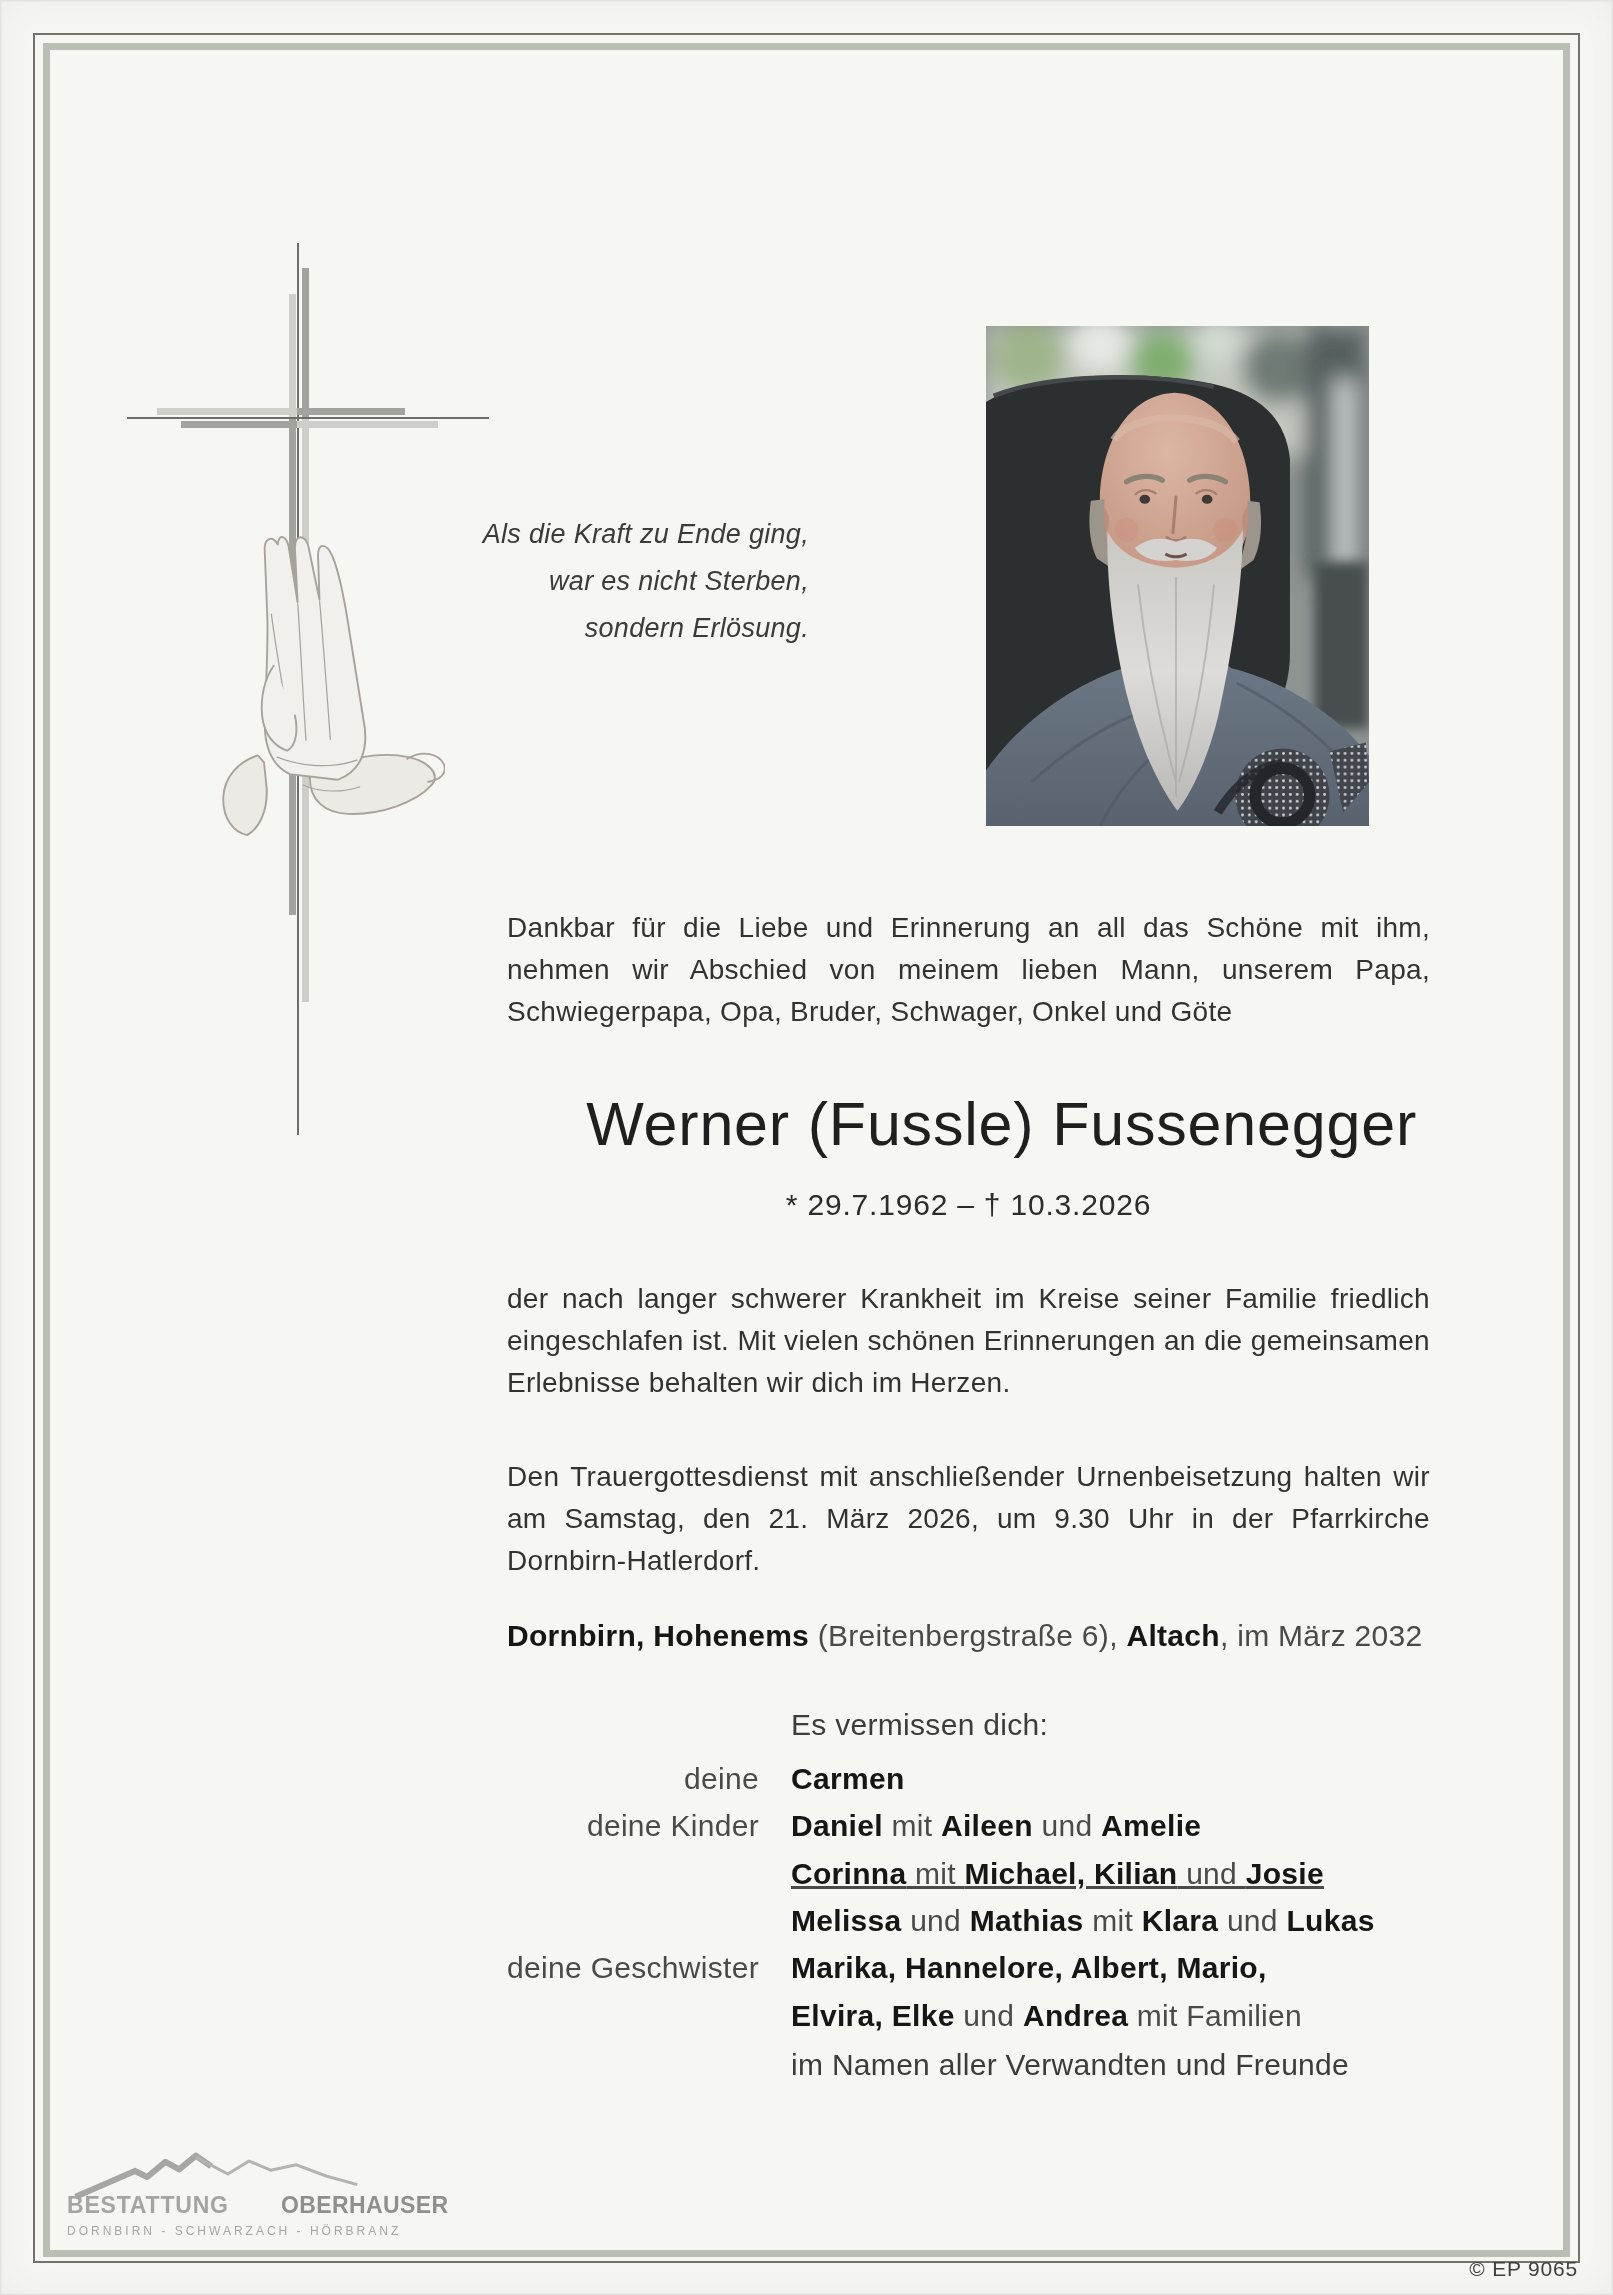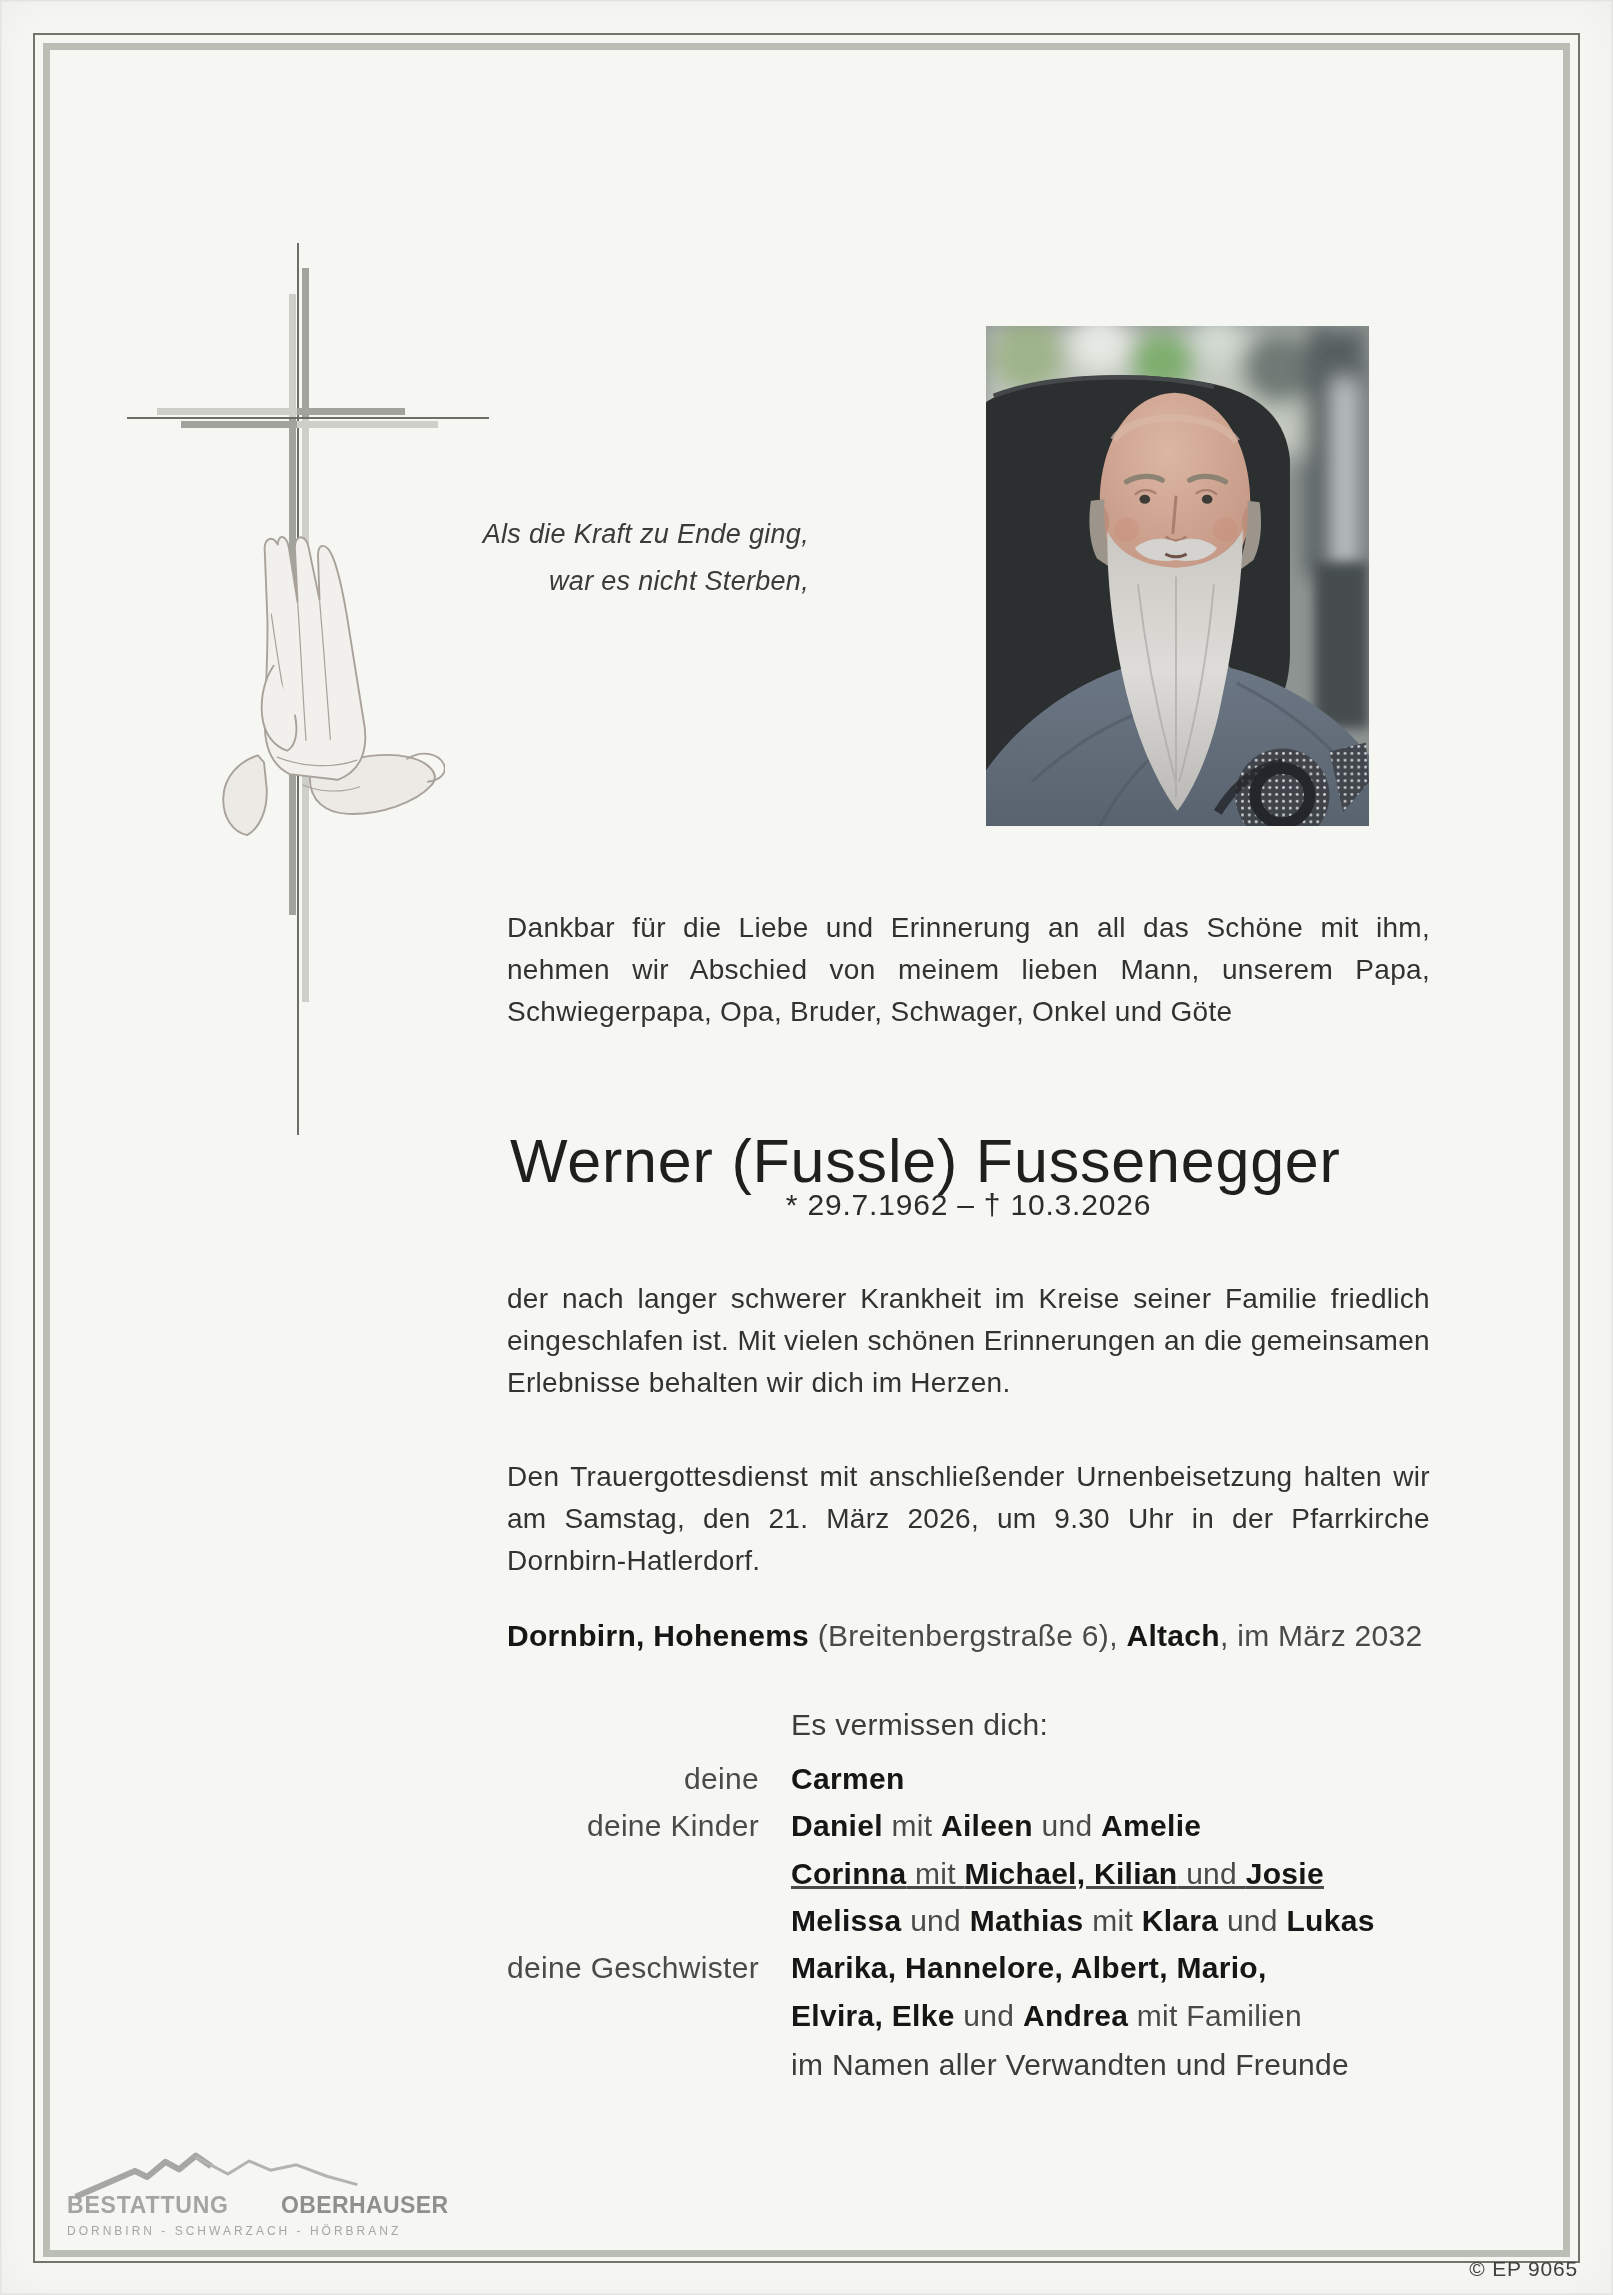--- a/index.html
+++ b/index.html
@@ -29,23 +29,23 @@
 
   .photo{position:absolute;left:986px;top:326px;width:383px;height:500px;overflow:hidden;}
   .photo svg{display:block;width:100%;height:100%;}
 
   .par{
     position:absolute;left:507px;width:923px;
     font-size:28px;line-height:42px;text-align:justify;
     letter-spacing:0.3px;color:#323230;
   }
   .name{
-    position:absolute;left:510px;width:923px;top:1089px;
-    font-size:61px;line-height:70px;text-align:left;
-    color:#1f1f1d;letter-spacing:0.8px;font-weight:normal;margin-top:37px;
+    position:absolute;left:494px;width:923px;top:1089px;
+    font-size:61px;line-height:70px;text-align:right;
+    color:#1f1f1d;letter-spacing:0.8px;font-weight:normal;
   }
   .dates{
     position:absolute;left:507px;width:923px;top:1188px;
     font-size:30px;text-align:center;color:#2c2c2a;letter-spacing:0.8px;
   }
   .dateline{
     position:absolute;left:507px;width:989px;top:1619px;
     font-size:30px;color:#4a4a48;letter-spacing:0.3px;
   }
   .strong{font-weight:bold;color:#161616;}
@@ -111,20 +111,21 @@
     <path d="M132,112 C134,172 138,232 142,287" fill="none" stroke-width="1.6"></path>
     <path d="M128,180 C114,196 106,220 106,244 C106,268 117,285 134,293 C147,287 151,268 149,248"></path>
     <path d="M120,300 C150,316 190,323 224,315" fill="none" stroke-width="1.6"></path>
     <path d="M150,340 C170,352 200,356 224,350" fill="none" stroke-width="1.4"></path>
   </g>
 </svg>
 
 <div class="quote">
   <div>Als die Kraft zu Ende ging,</div>
   <div>war es nicht Sterben,</div>
+  <div>sondern Erlösung.</div>
 </div>
 
 <div class="photo">
   <svg viewBox="0 0 504 658" preserveAspectRatio="none">
     <defs>
       <filter id="b14" x="-30%" y="-30%" width="160%" height="160%">
           <feGaussianBlur stdDeviation="14"></feGaussianBlur>
         </filter>
       <filter id="b8" x="-30%" y="-30%" width="160%" height="160%">
           <feGaussianBlur stdDeviation="8"></feGaussianBlur>

